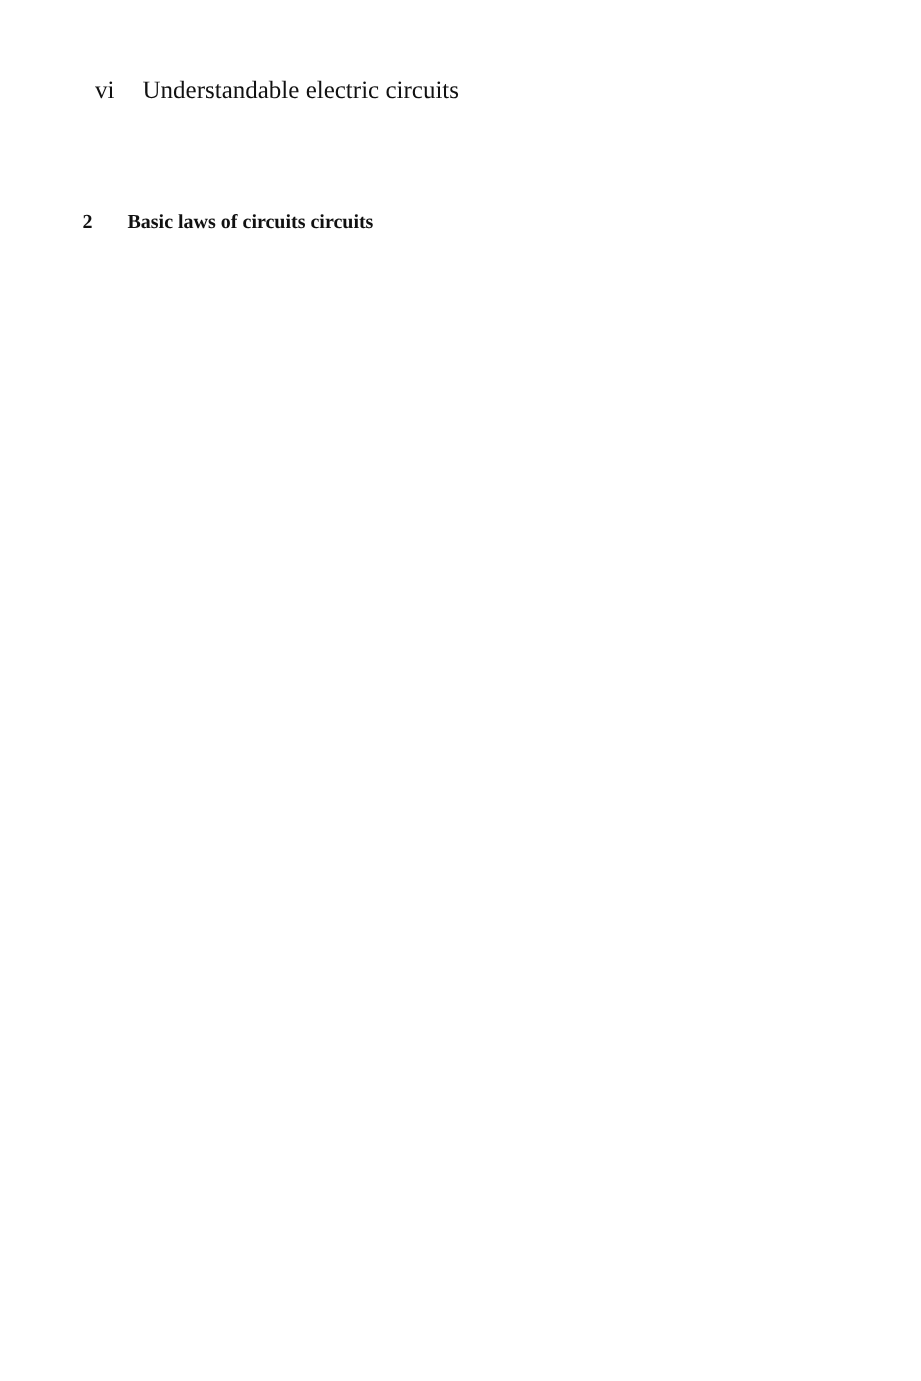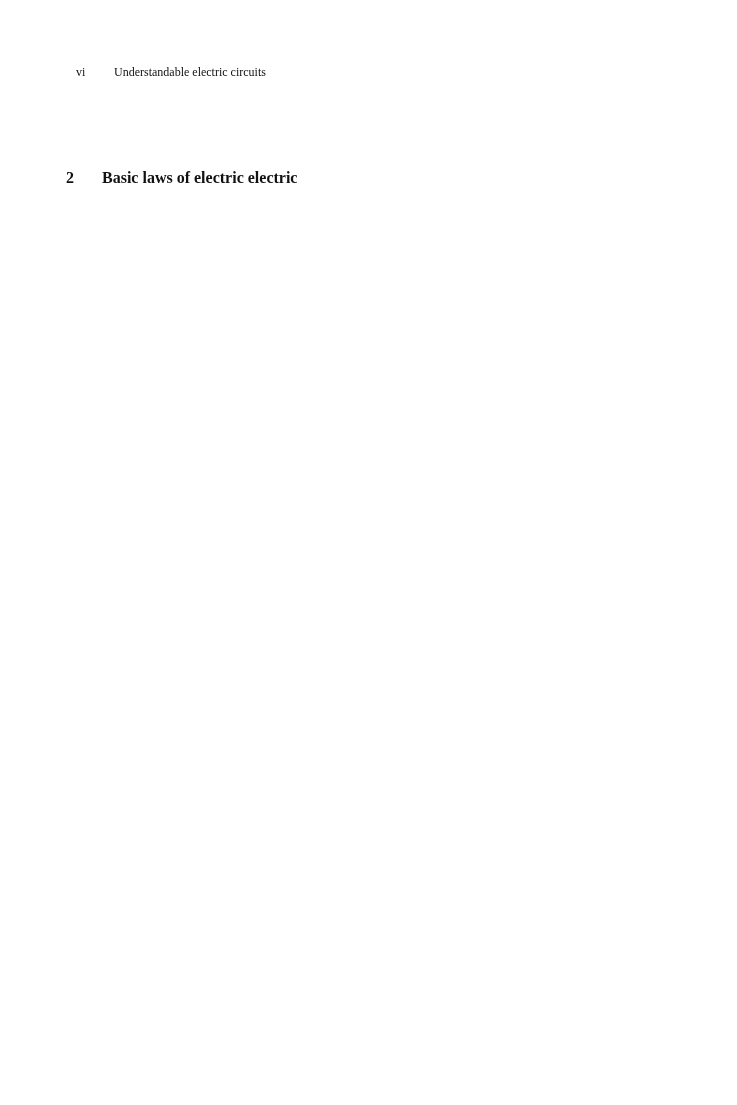--- a/index.html
+++ b/index.html
@@ -17,21 +17,21 @@
   .page {
     box-sizing: border-box;
     width: 737px;
     height: 1105px;
     padding: 62px 97px 0 66px;
   }
   
   .doc-header {
     display: flex;
     align-items: flex-start;
-    font-size: 12px;
+    font-size: 20px;
     line-height: 20px;
   }
   .doc-header .folio {
     flex: none;
     width: 48px;
     padding-left: 10px;
     box-sizing: border-box;
   }
   .doc-header .running-title {
   }
@@ -61,18 +61,18 @@
 <div class="page">
   <div class="doc-header">
     <span class="folio">vi</span>
     <span class="running-title">Understandable electric circuits</span>
   </div>
 
   <div id="toc">
       <div class="chapter">
         <div class="row heading">
           <span class="num">2</span>
-          <span class="title">Basic laws of electric electric</span>
+          <span class="title">Basic laws of circuits circuits</span>
           <span class="page">31</span>
         </div>
       </div>
     </div>
 </div>
 
 </body></html>

